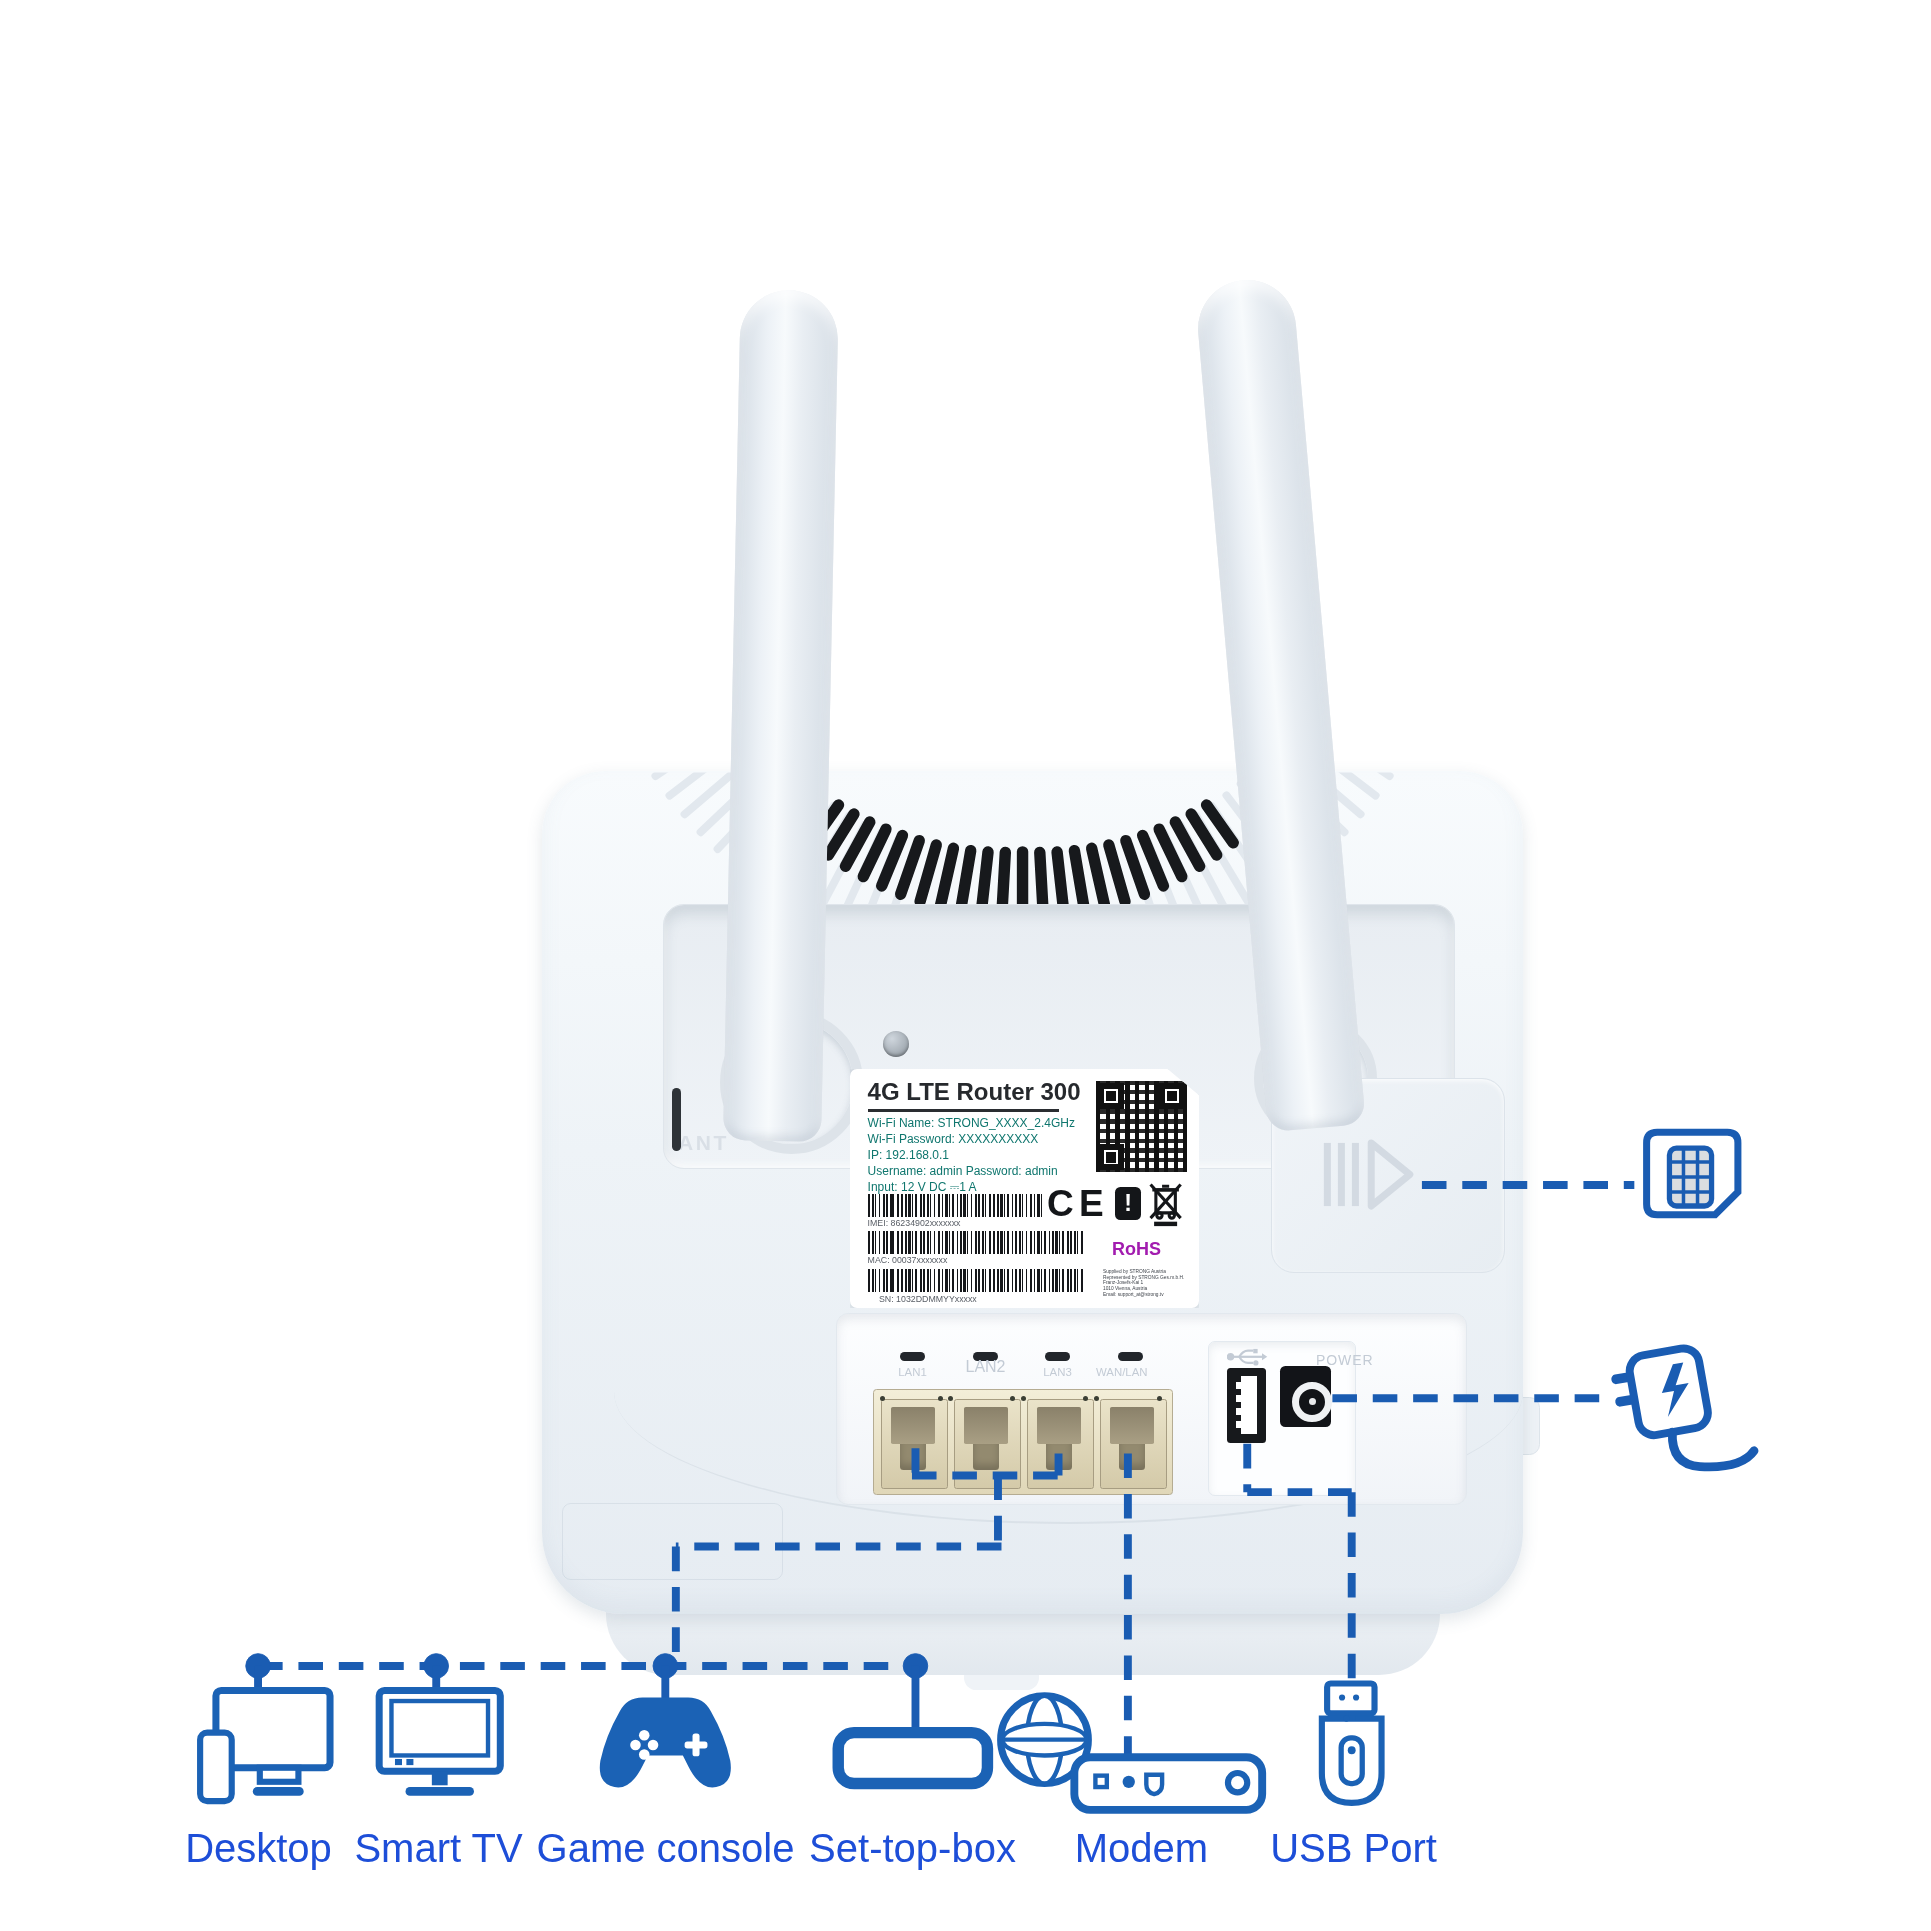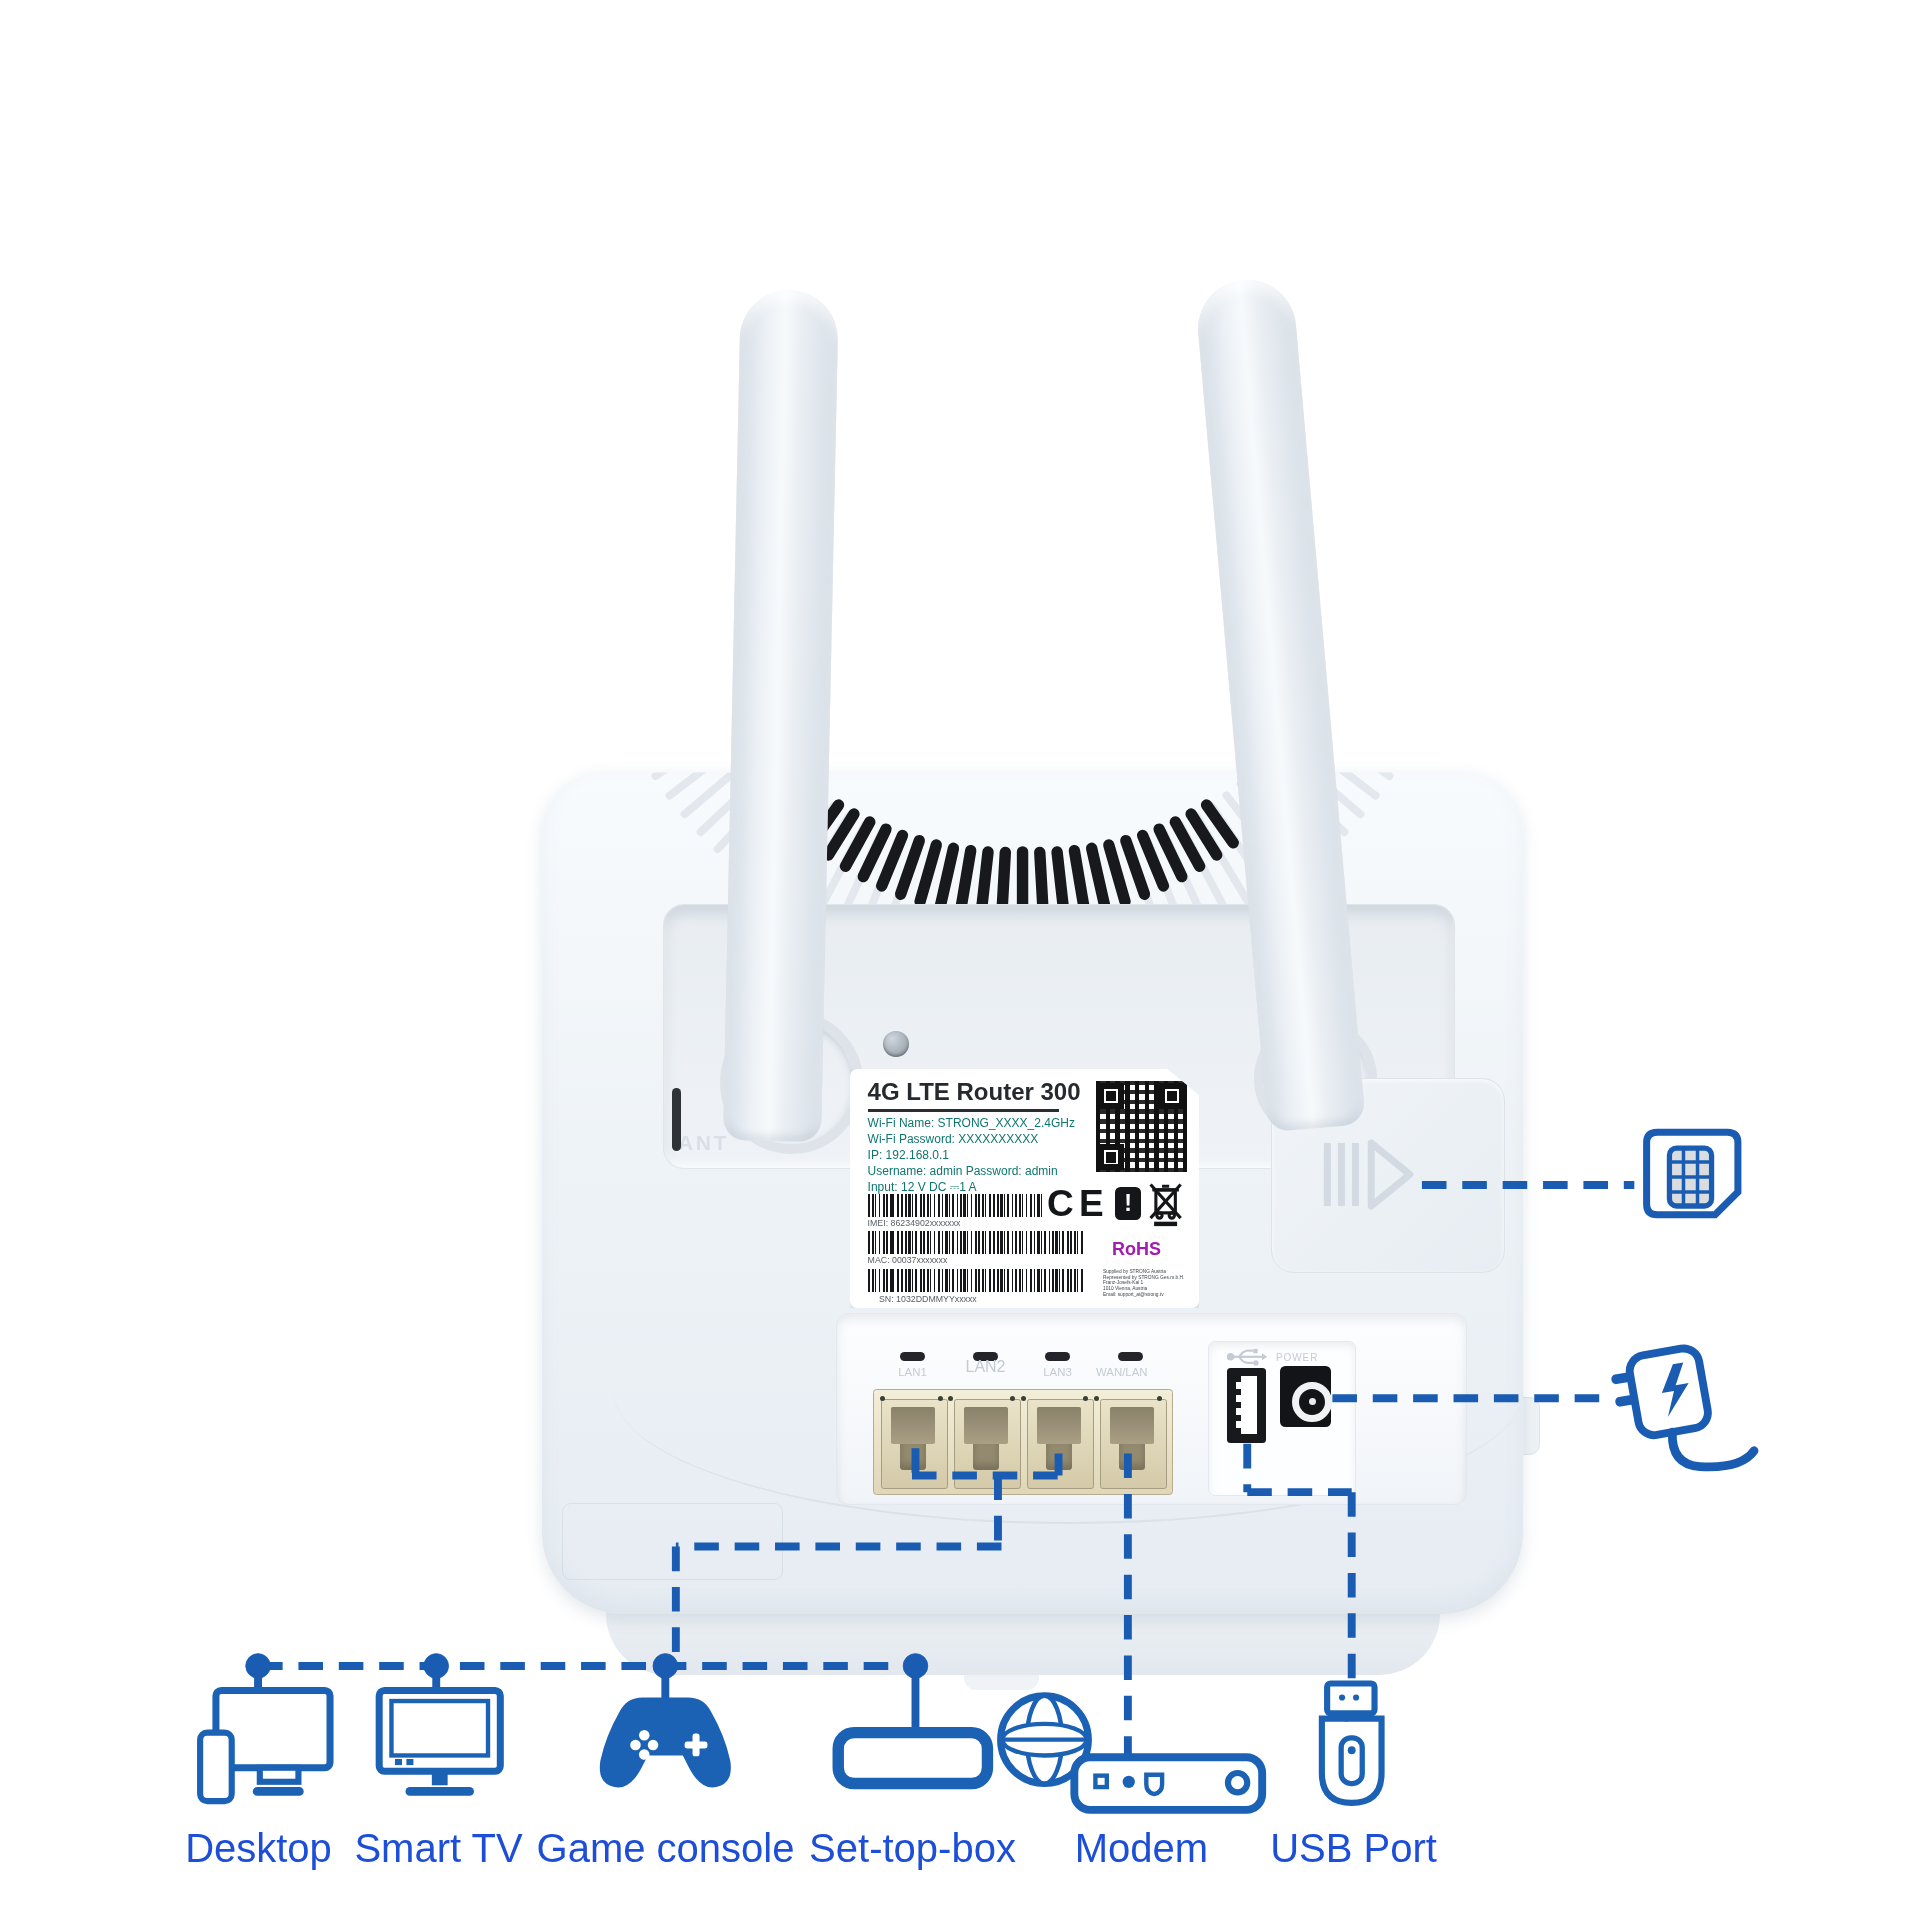--- a/index.html
+++ b/index.html
@@ -286,21 +286,21 @@
     <g stroke="#c3cbd5" stroke-width="2.5" fill="none">
       <line x1="4" y1="10" x2="40" y2="10"></line>
       <path d="M14 10 Q18 3 24 3 H30"></path>
         <path d="M14 10 Q18 17 24 17 H30"></path>
       <circle cx="4" cy="10" r="3" fill="#c3cbd5"></circle>
       <rect x="30" y="1" width="5" height="5" fill="#c3cbd5" stroke="none"></rect>
       <circle cx="33" cy="17" r="3" fill="#c3cbd5" stroke="none"></circle>
       <path d="M40 6 L46 10 L40 14 Z" fill="#c3cbd5" stroke="none"></path>
     </g>
   </svg>
-  <div class="abs faint" style="left:1276px;top:1352px;font-size:10px;letter-spacing:0.9px;z-index:7;">POWER</div>
+  <div class="abs faint" style="left:1316px;top:1352px;font-size:14px;letter-spacing:0.9px;z-index:7;">POWER</div>
   <div class="abs usb-outer"></div>
   <div class="abs usb-inner"></div>
   <div class="abs usb-ticks"></div>
   <div class="abs jack"></div>
   <div class="abs jack-ring"></div>
   <div class="abs jack-pin"></div>
 
   <div class="abs antenna antL"></div>
   <div class="abs antenna antR"></div>
 

